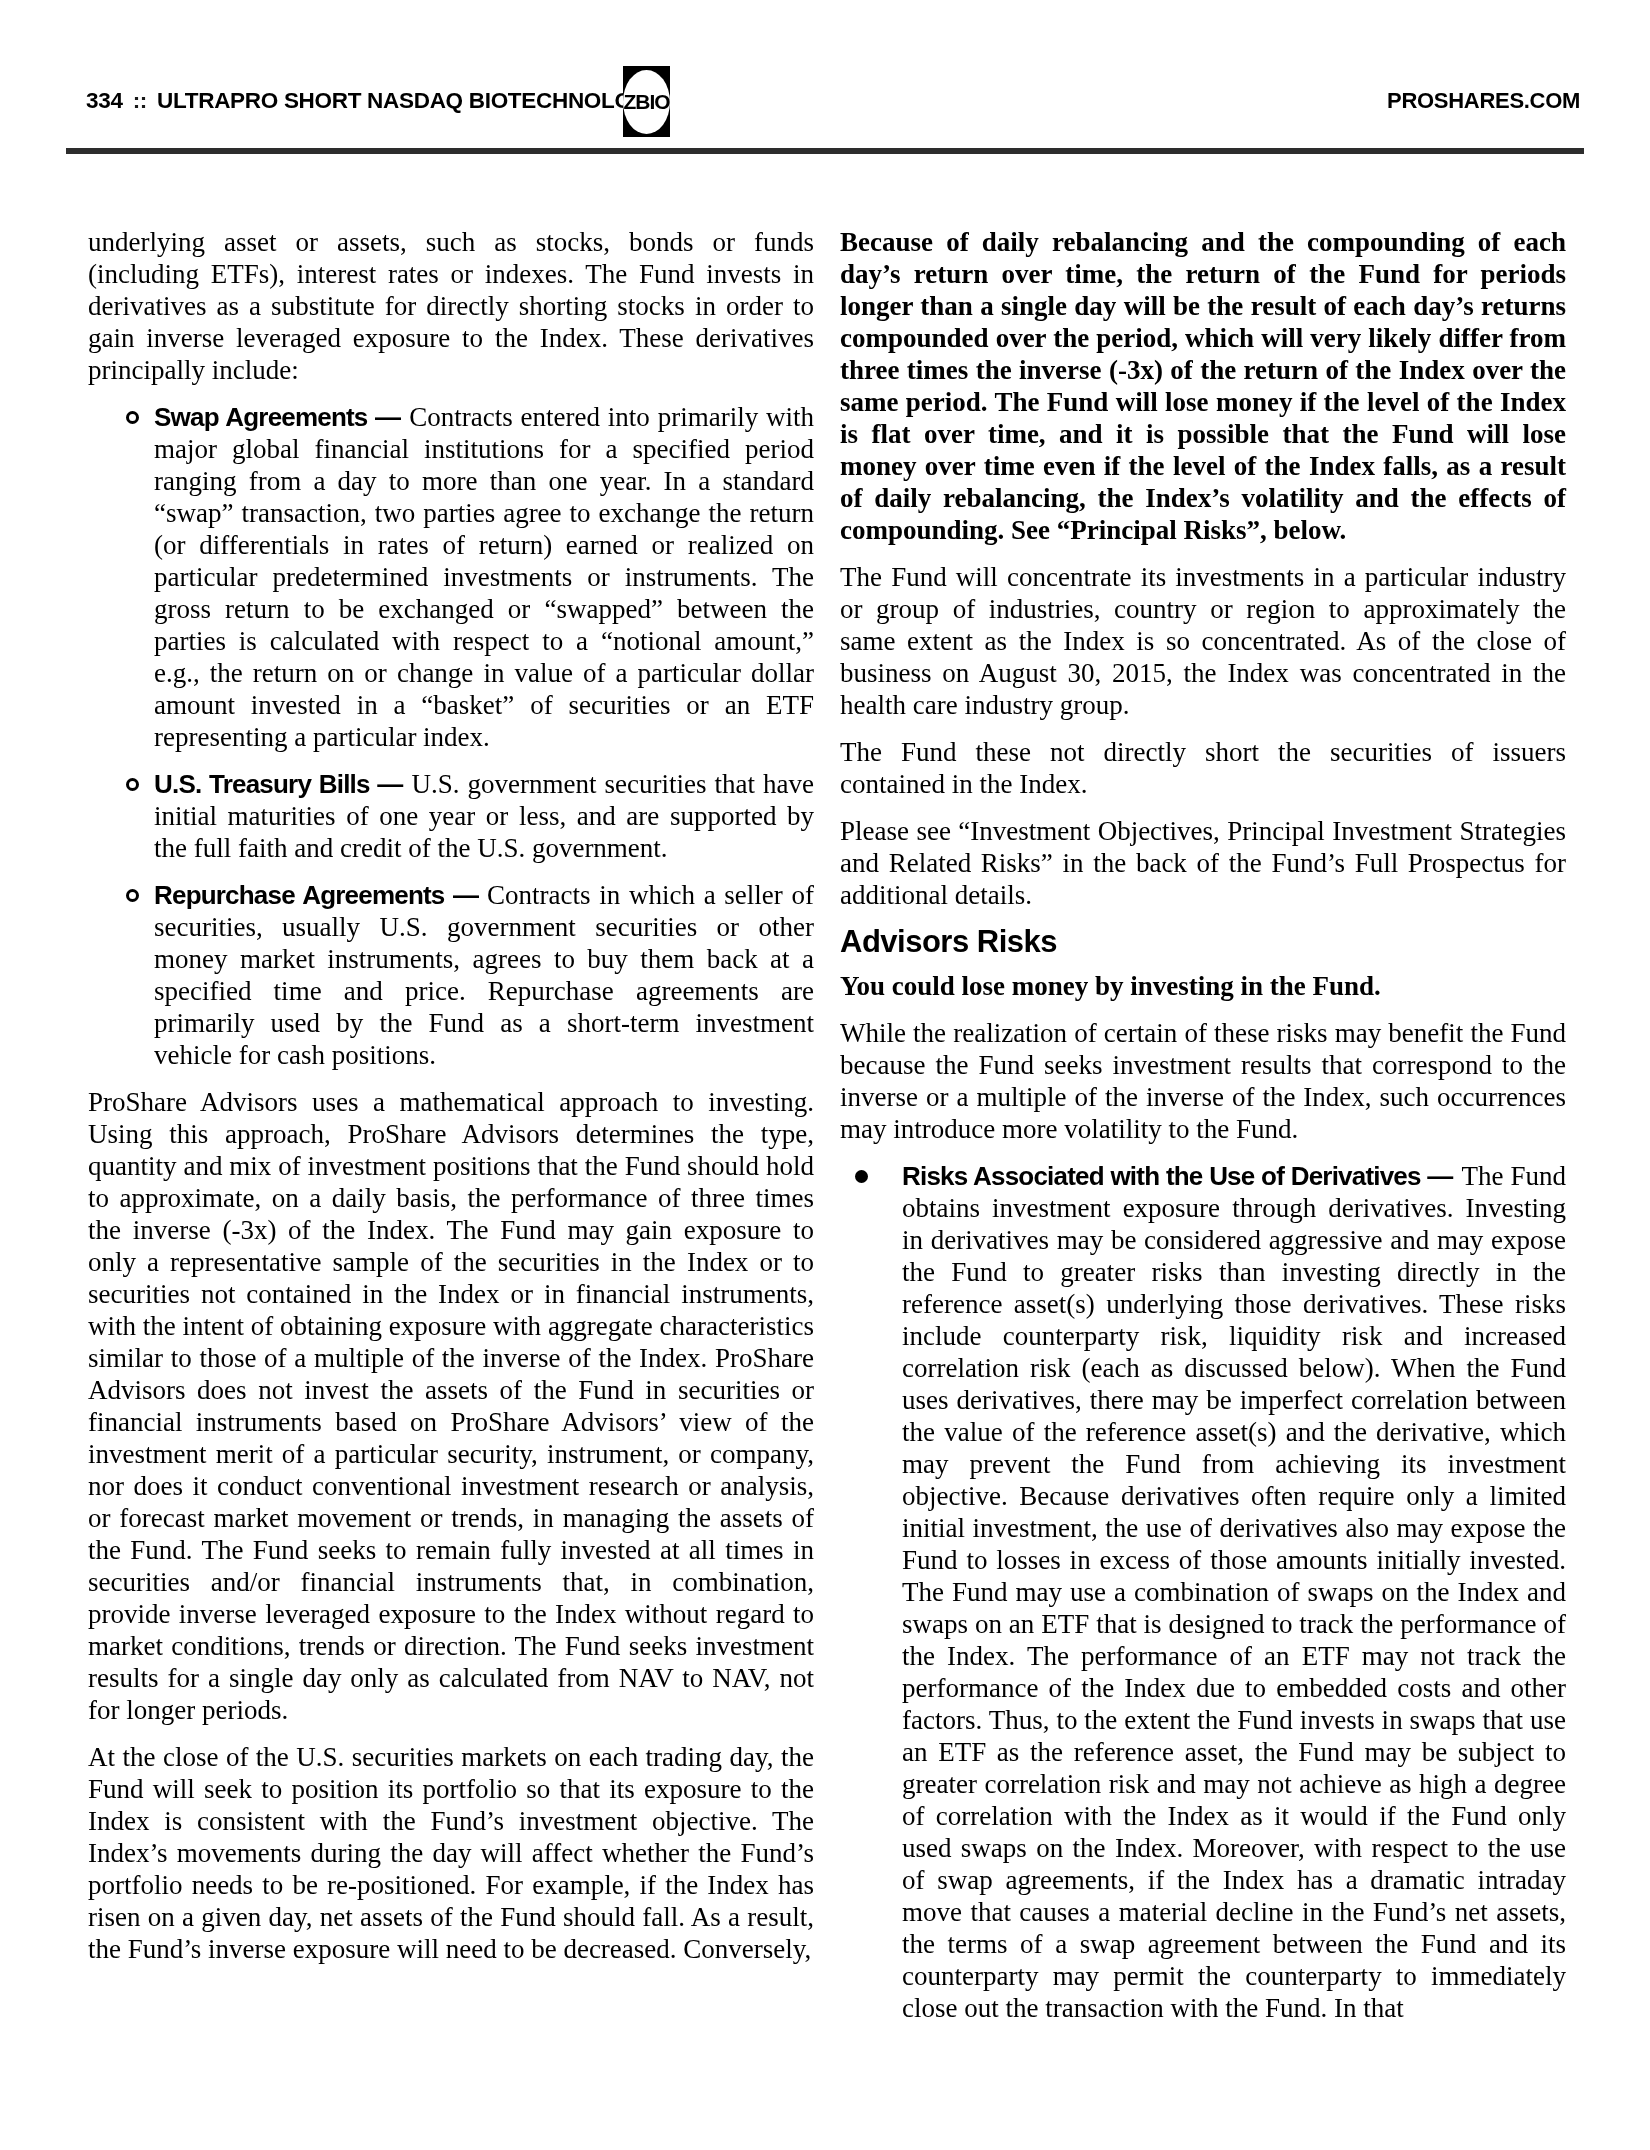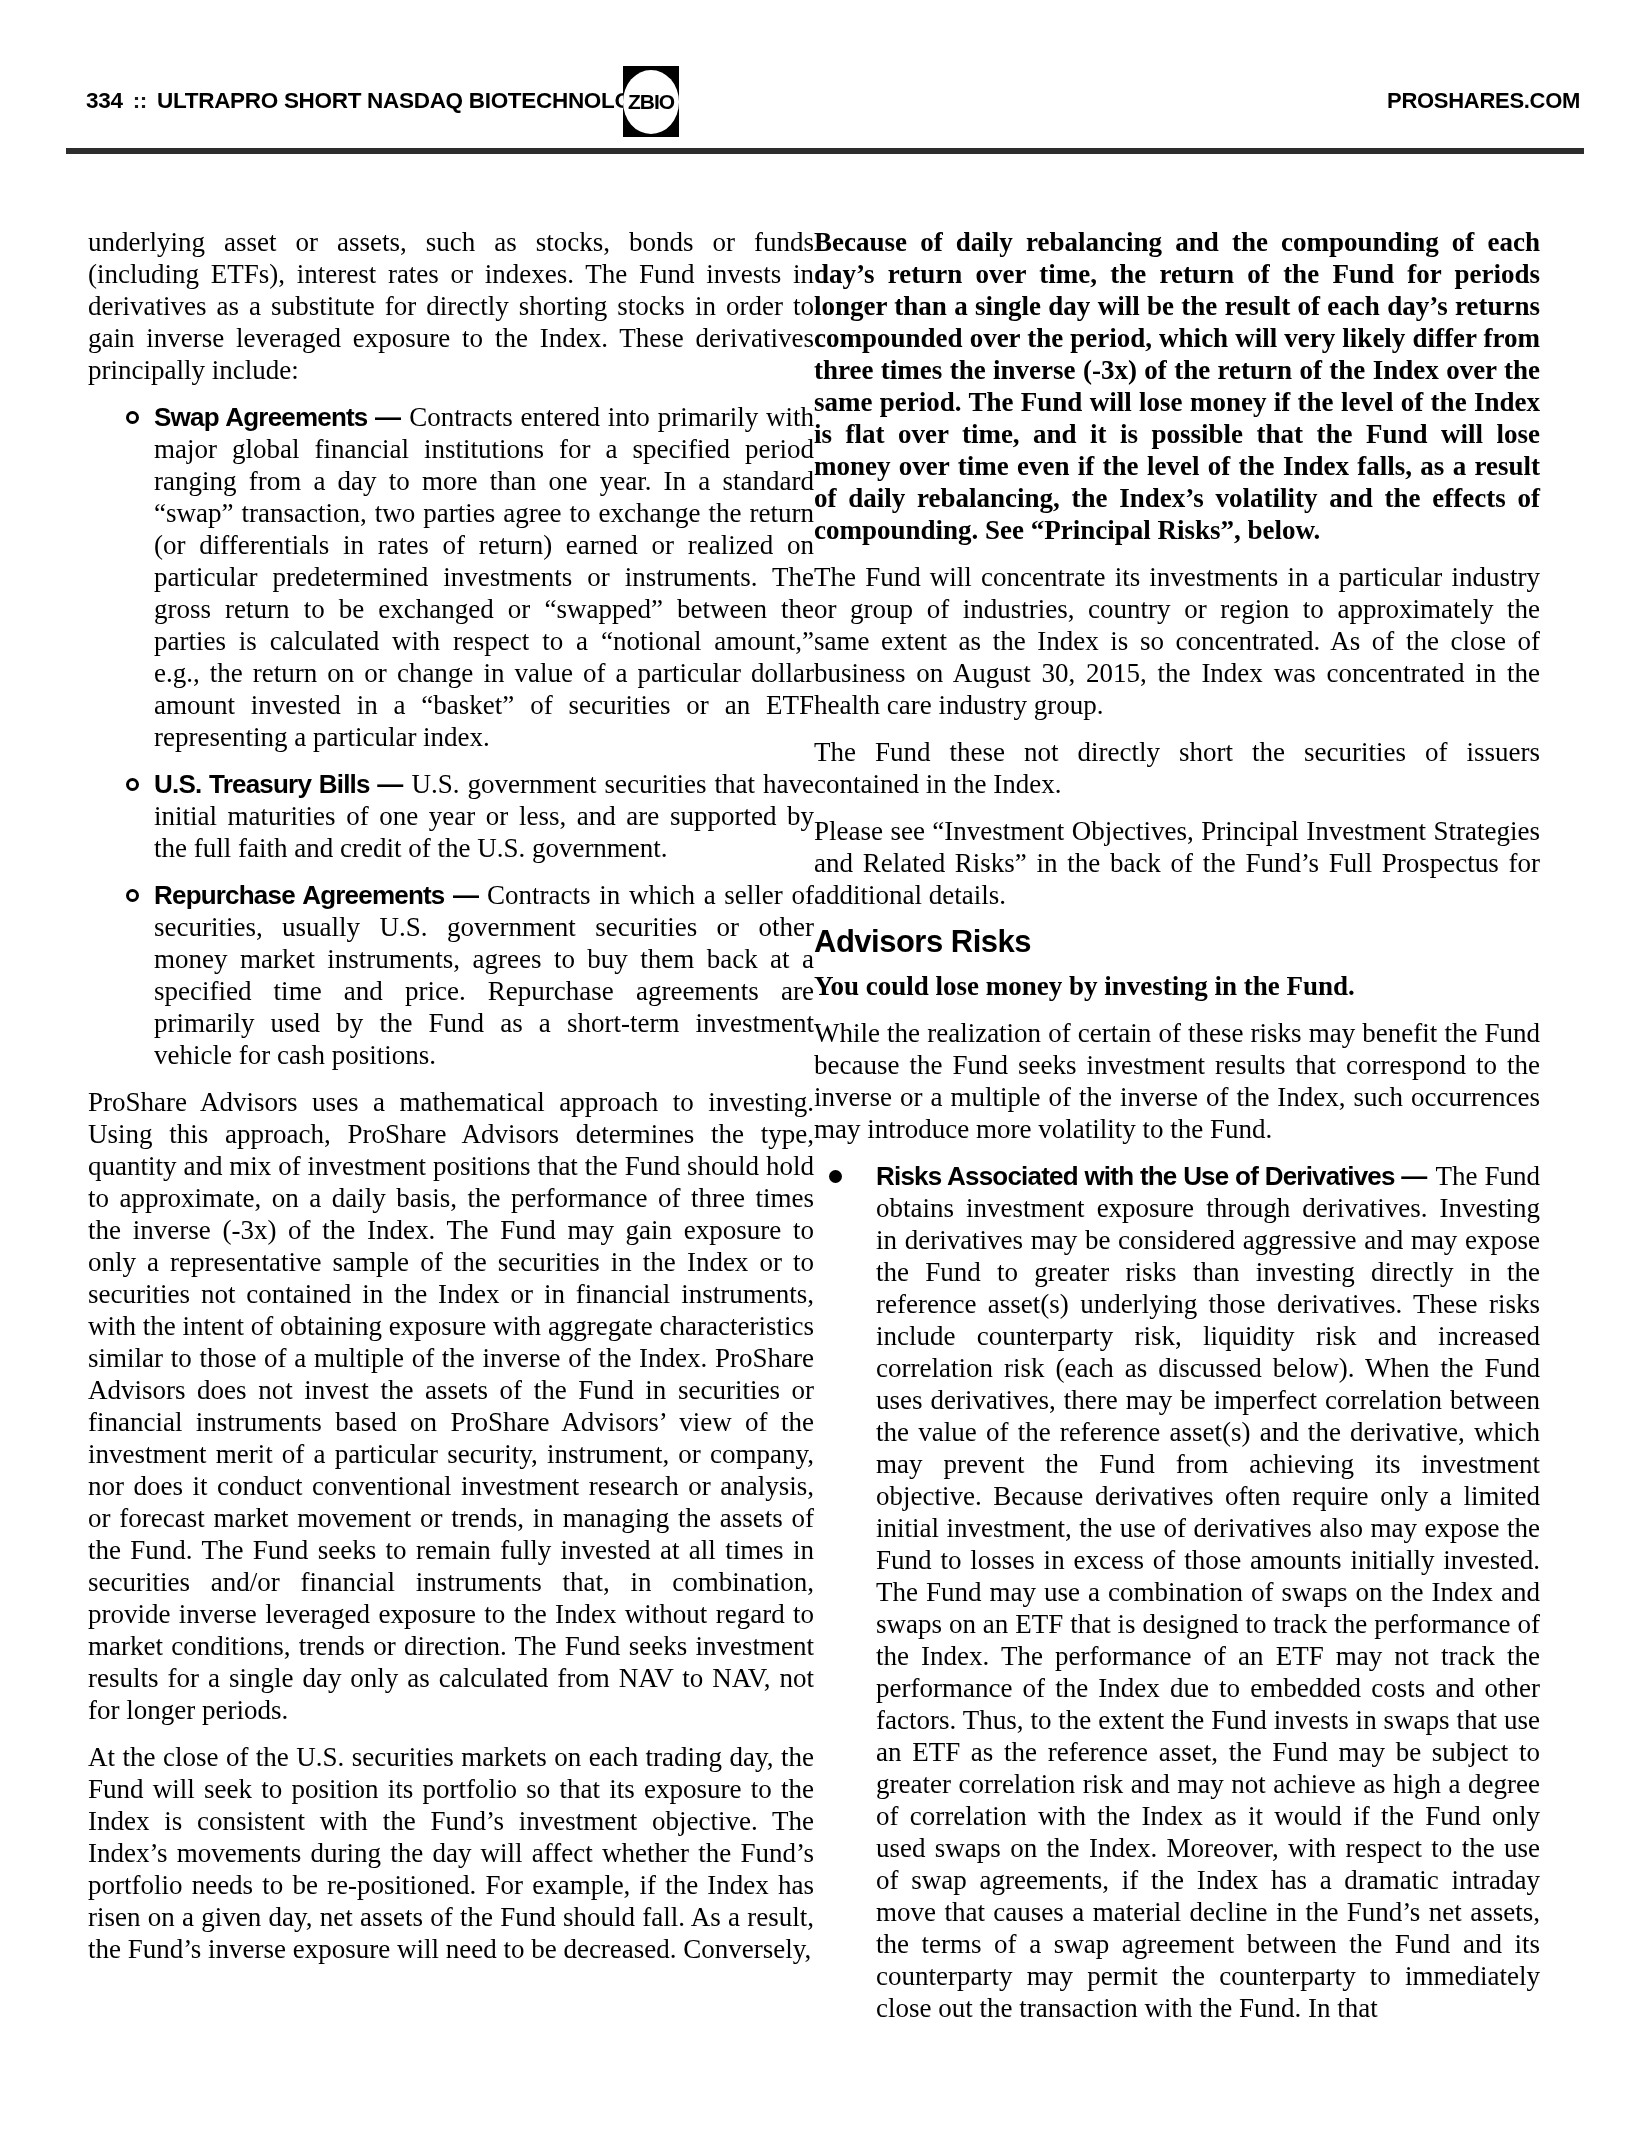--- a/index.html
+++ b/index.html
@@ -21,40 +21,40 @@
     white-space: nowrap;
   }
   .header-sep { padding: 0 10px; font-weight: bold; color: #1a1a1a; }
   .header-right {
     position: absolute; top: 88px; right: 70px;
     font-family: "Liberation Sans", sans-serif;
     font-weight: bold; font-size: 22px; letter-spacing: -0.3px;
   }
   .logo {
     position: absolute; top: 66px; left: 623px;
-    width: 56px; height: 71px; background: #000;
+    width: 47px; height: 71px; background: #000;
     display: flex; align-items: center; justify-content: center;
   }
   .logo-circle {
     width: 64px; height: 64px; background: #fff; border-radius: 50%;
     display: flex; align-items: center; justify-content: center;
   }
   .logo-circle span {
     font-family: "Liberation Sans", sans-serif;
     font-weight: bold; font-size: 21px; letter-spacing: -1px; color: #000;
   }
   .rule {
     position: absolute; top: 148px; left: 66px; right: 66px;
     height: 6px; background: #2d2d2d;
   }
 
   
   .content {
     position: absolute; top: 226px; left: 88px;
-    display: flex; 
+    display: flex; gap: 26px;
     font-size: 27px; line-height: 32px;
     text-align: justify;
   }
   .col { width: 726px; }
 
   p.para { margin-bottom: 15px; }
   .bold-serif { font-weight: bold; }
 
   .bullet { position: relative; margin-bottom: 15px; }
   .b1 { padding-left: 62px; }

